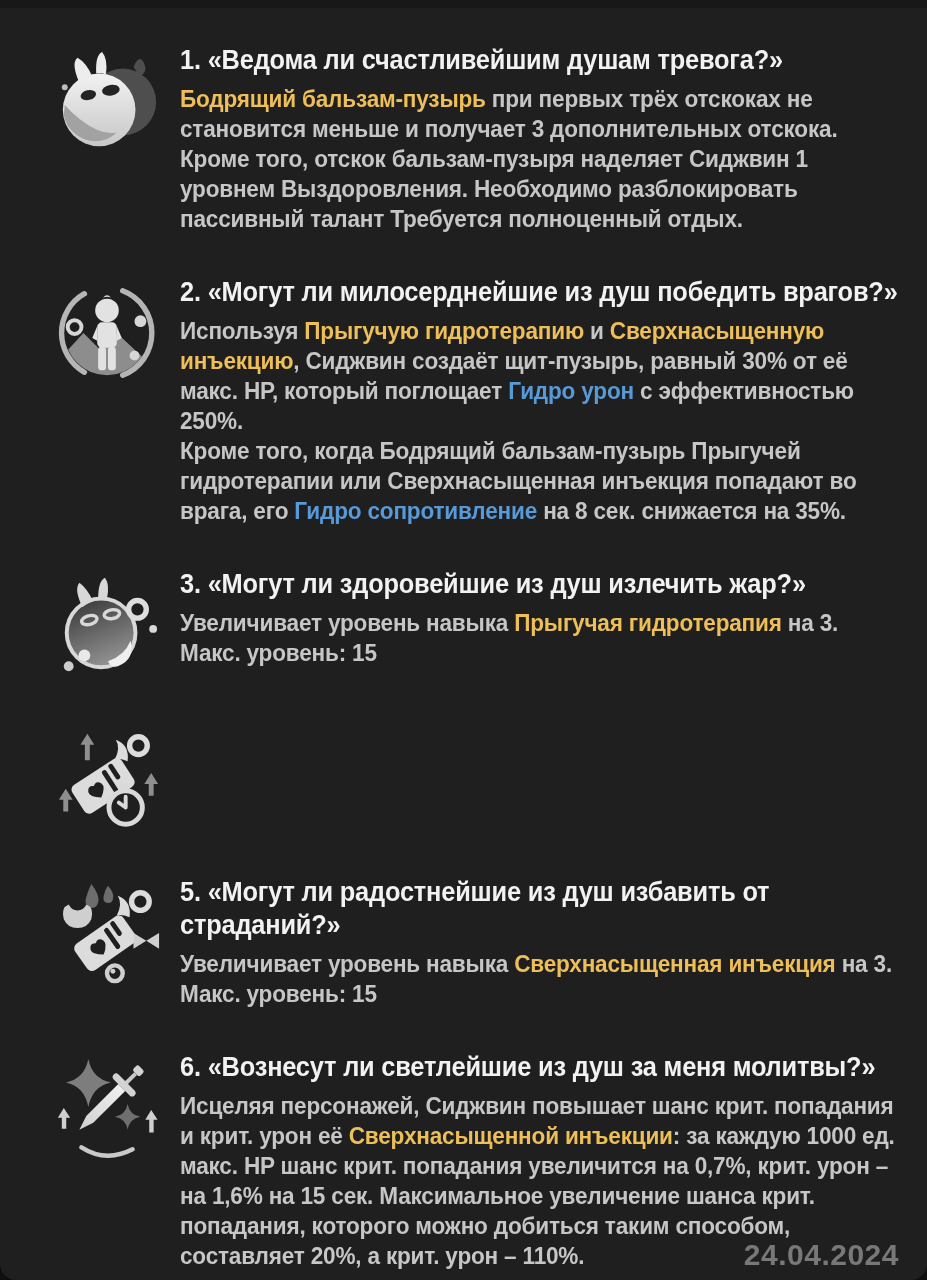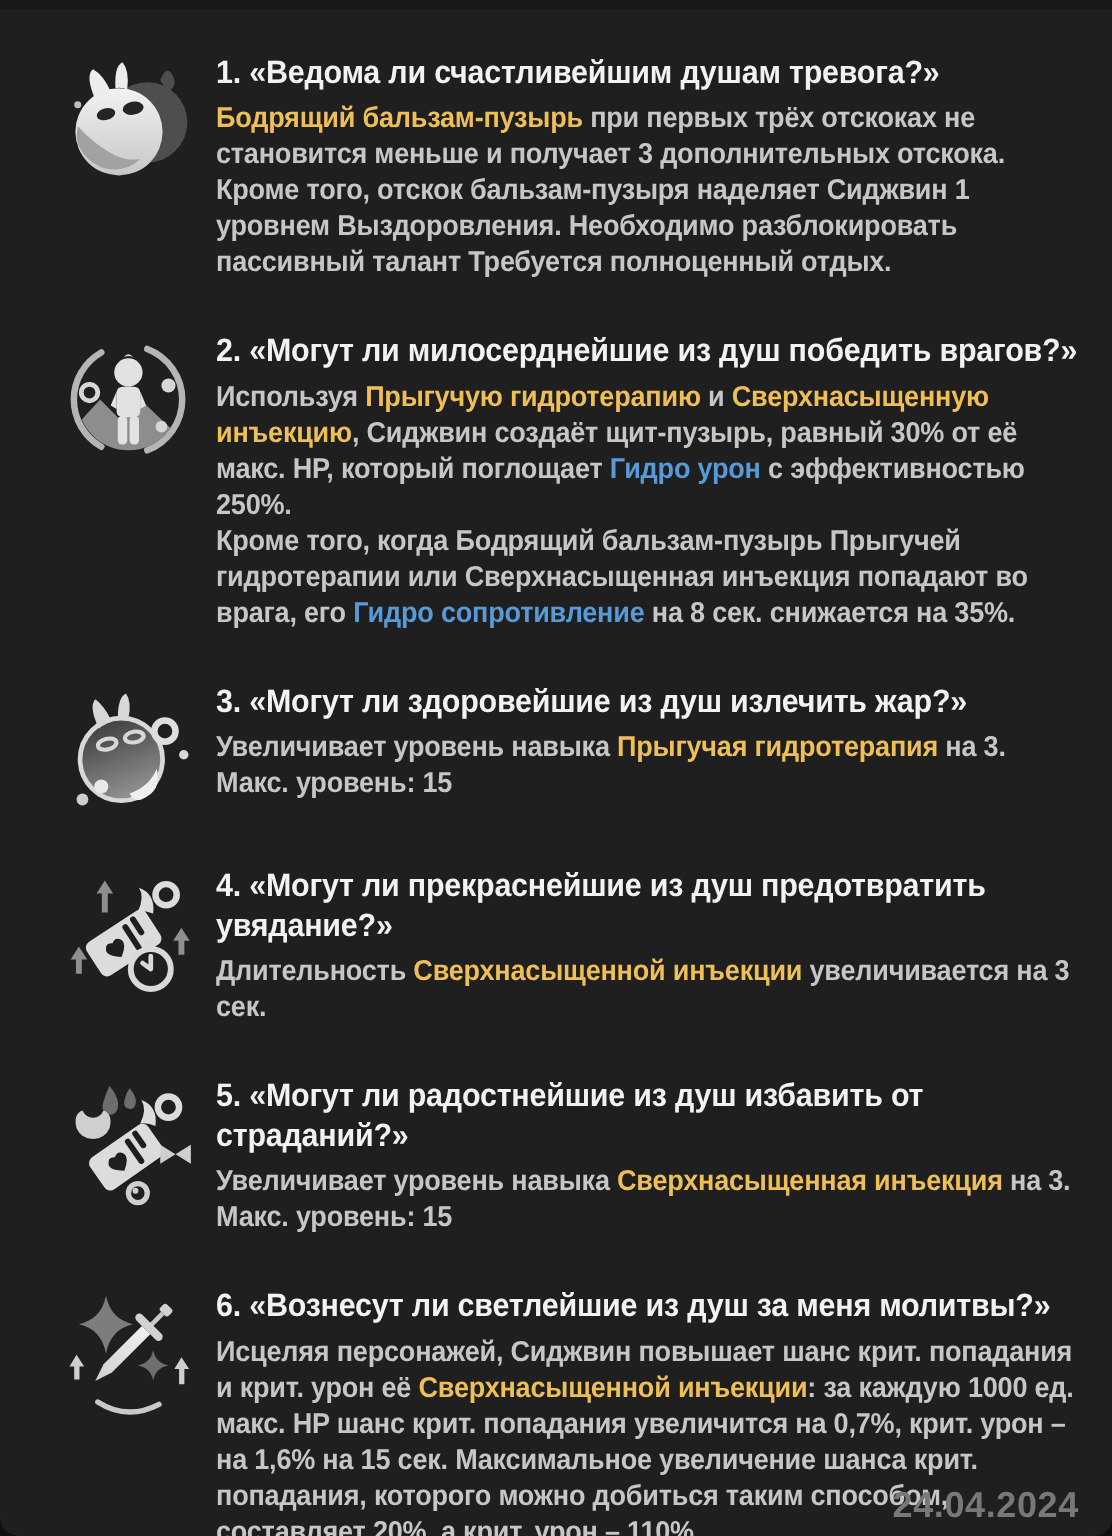--- a/index.html
+++ b/index.html
@@ -151,26 +151,20 @@
         </g>
         <path d="M64 36 q6 -12 1 -20 q14 5 12 22 q-7 -3 -13 -2 z" fill="#dcdcdc"></path>
         <circle cx="88" cy="22" r="9" fill="none" stroke="#dcdcdc" stroke-width="5.5"></circle>
         <g>
           <rect x="69" y="60" width="10" height="7" rx="2" fill="#d9d9d9" transform="rotate(-14 74 63)"></rect>
           <circle cx="75" cy="85" r="17" fill="#1f1f20" stroke="#d9d9d9" stroke-width="5"></circle>
           <path d="M75 85 L75 74 M75 85 L68 80" stroke="#d9d9d9" stroke-width="4" stroke-linecap="round" fill="none"></path>
         </g>
       </svg>
     </div>
-    <div class="text-col">
-      <div class="squeeze">
-        <h2 class="c-title">4. «Могут ли прекраснейшие из душ предотвратить увядание?»</h2>
-        <div class="c-body"><span>Длительность </span><span class="gold">Сверхнасыщенной инъекции</span><span> увеличивается на 3 сек.</span></div>
-      </div>
-    </div>
   </div>
 
   <div class="section">
     <div class="icon-col">
       <svg viewBox="0 0 112 112">
         <path d="M40 6 q9 11 7 19 q-2 7 -9 5 q-6 -3 -3 -11 q2 -7 5 -13 z" fill="#6d6d6d"></path>
         <path d="M57 8 q7 8 5 14 q-2 5 -7 3 q-4 -2 -2 -8 q1 -5 4 -9 z" fill="#6d6d6d"></path>
         <path d="M12 42 q-3 -12 5 -15 q3 6 9 6 q6 0 9 -6 q8 3 5 15 q-4 9 -14 9 q-10 0 -14 -9 z" fill="#cfcfcf"></path>
         <g transform="rotate(-35 54 66)">
           <rect x="24" y="50" width="60" height="33" rx="6" fill="#dcdcdc"></rect>

